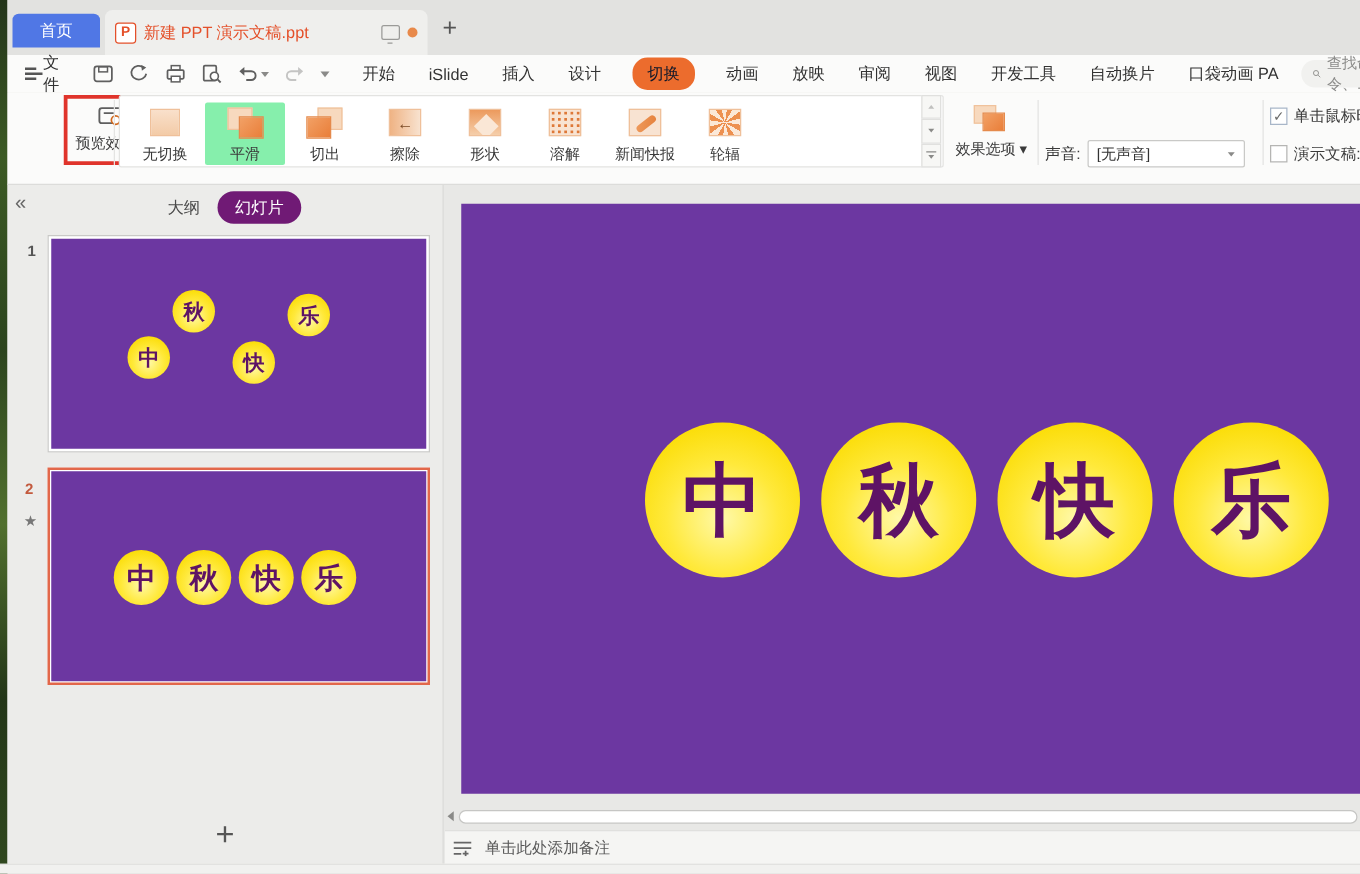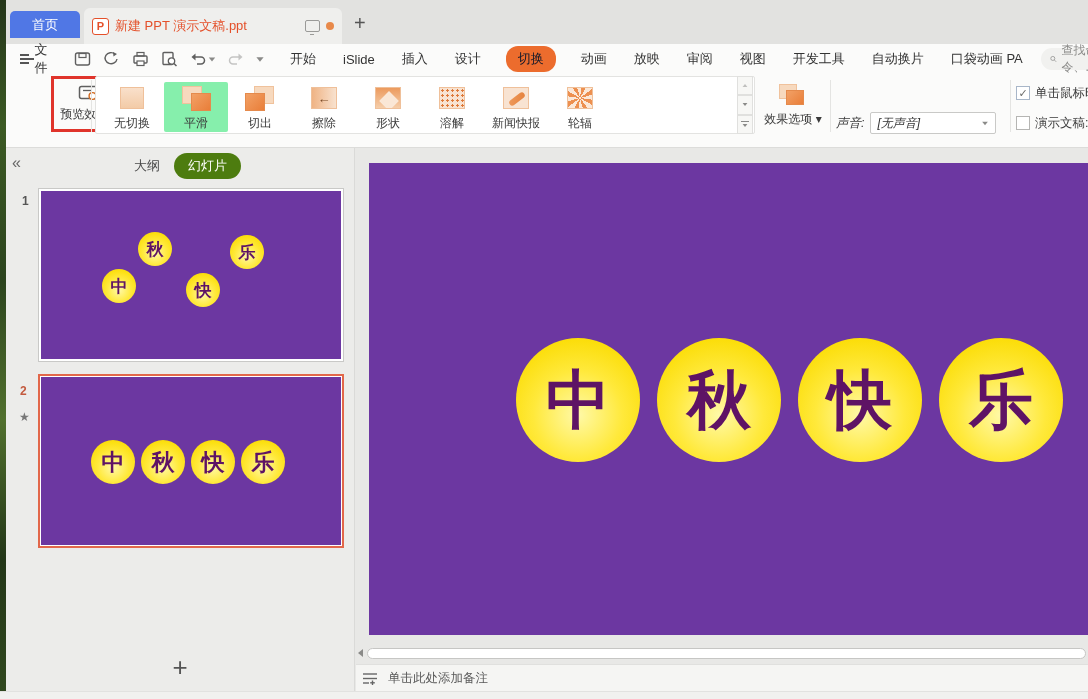--- a/index.html
+++ b/index.html
@@ -75,41 +75,41 @@
     background:repeating-conic-gradient(from 8deg at 50% 50%, #ED9050 0 22deg, #FBE8D8 22deg 45deg); }
 
   .gallery-scroll { position:absolute; left:731px; top:2px; width:16px; height:58px; display:flex; flex-direction:column; }
   .gsbtn { flex:1; border:1px solid #E0E0DE; background:#F7F7F5; font-size:8px; color:#8a8a88;
     display:flex; align-items:center; justify-content:center; }
   .effect-btn { position:absolute; left:756px; top:3px; width:62px; height:56px; display:flex; flex-direction:column;
     align-items:center; justify-content:center; gap:4px; }
   .eo-label { font-size:12px; color:#3a3a3a; white-space:nowrap; }
 
   .speed-row { position:absolute; left:830px; top:8px; display:flex; align-items:center; font-size:12.5px; color:#3a3a3a; gap:6px; }
-  .sound-row { position:absolute; left:830px; top:38px; display:flex; align-items:center; font-size:12.5px; color:#3a3a3a; gap:6px;font-style:italic; }
+  .sound-row { position:absolute; left:830px; top:38px; display:flex; align-items:center; font-size:12.5px; color:#3a3a3a; gap:6px; }
   .spin-box, .dd-box { width:126px; height:22px; background:#fff; border:1px solid #C9C9C7; border-radius:2px;
     font-size:12px; color:#333; display:flex; align-items:center; padding:0 6px; position:relative; }
   .spin-arrows { position:absolute; right:4px; top:2px; display:flex; flex-direction:column; gap:2px; }
   .tri-up { width:0; height:0; border-left:4px solid transparent; border-right:4px solid transparent; border-bottom:5px solid #8a8a88; }
   .tri-dn { width:0; height:0; border-left:4px solid transparent; border-right:4px solid transparent; border-top:5px solid #8a8a88; }
   .dd-caret { position:absolute; right:6px; top:8px; }
 
   .check-col { position:absolute; left:1010px; top:8px; width:78px; font-size:12.5px; color:#3a3a3a; }
   .chk-row { display:flex; align-items:center; gap:5px; height:22px; white-space:nowrap; overflow:hidden; }
   .chk-row + .chk-row { margin-top:8px; }
   .cbox { width:14px; height:14px; border:1px solid #A8B6C8; background:#fff; flex:none;
     display:flex; align-items:center; justify-content:center; font-size:11px; color:#6a6a68; }
   .cbox.un { border-color:#B5B5B3; }
 
   
   .sidebar { position:absolute; left:6px; top:148px; width:349px; height:543px; background:#ECECEA; border-right:1px solid #DADAD8; }
   .sb-header { position:absolute; left:0; top:0; width:100%; height:36px; display:flex; align-items:center; }
   .collapse-btn { position:absolute; left:6px; top:6px; font-size:16px; color:#666; }
   .sb-tabs { position:absolute; left:128px; top:5px; display:flex; align-items:center; gap:14px; font-size:13px; color:#4a4a4a; }
-  .sb-tab-pill { background:#4d7c0f; color:#fff; padding:4px 14px; border-radius:13px; font-size:13px; }
+  .sb-tab-pill { background:#701a75; color:#fff; padding:4px 14px; border-radius:13px; font-size:13px; }
 
   .thumb-num { position:absolute; font-size:12px; font-weight:bold; color:#555; }
   .thumb-star { position:absolute; font-size:12px; color:#777; }
   .thumb { position:absolute; left:32px; width:306px; height:174px; background:#fff; padding:2px; border:1px solid #C9C9C7; }
   .thumb.sel { border:2px solid #E2674A; padding:1px; }
   .thumb-canvas { position:relative; width:100%; height:100%; background:#6C37A1; overflow:hidden; }
 
   .circle { position:absolute; border-radius:50%;
     background:radial-gradient(circle at 50% 62%, #FFF9A8 0%, #FFE93B 45%, #FBDD08 78%, #F2CF00 100%);
     display:flex; align-items:center; justify-content:center; color:#5E1365; font-weight:bold;

